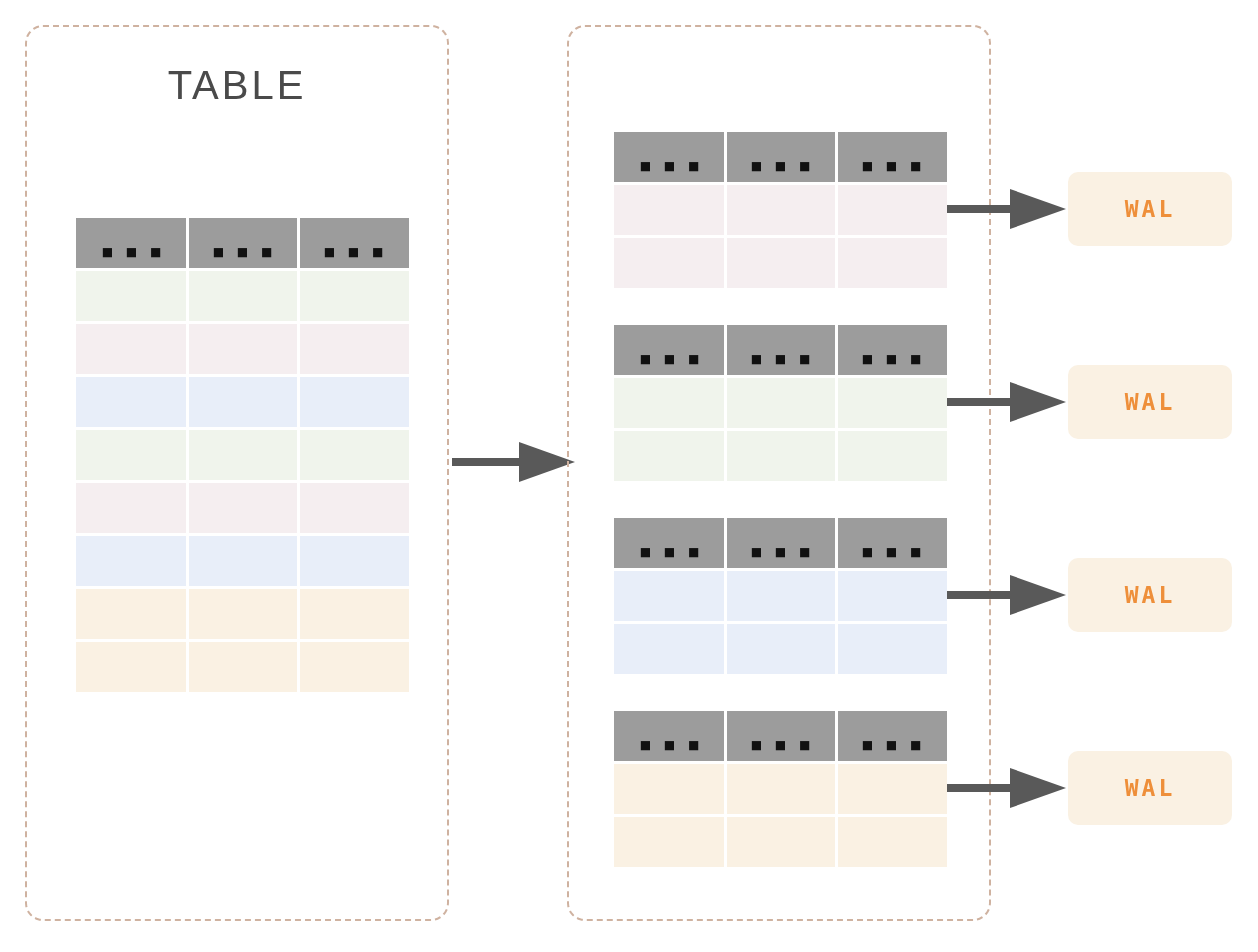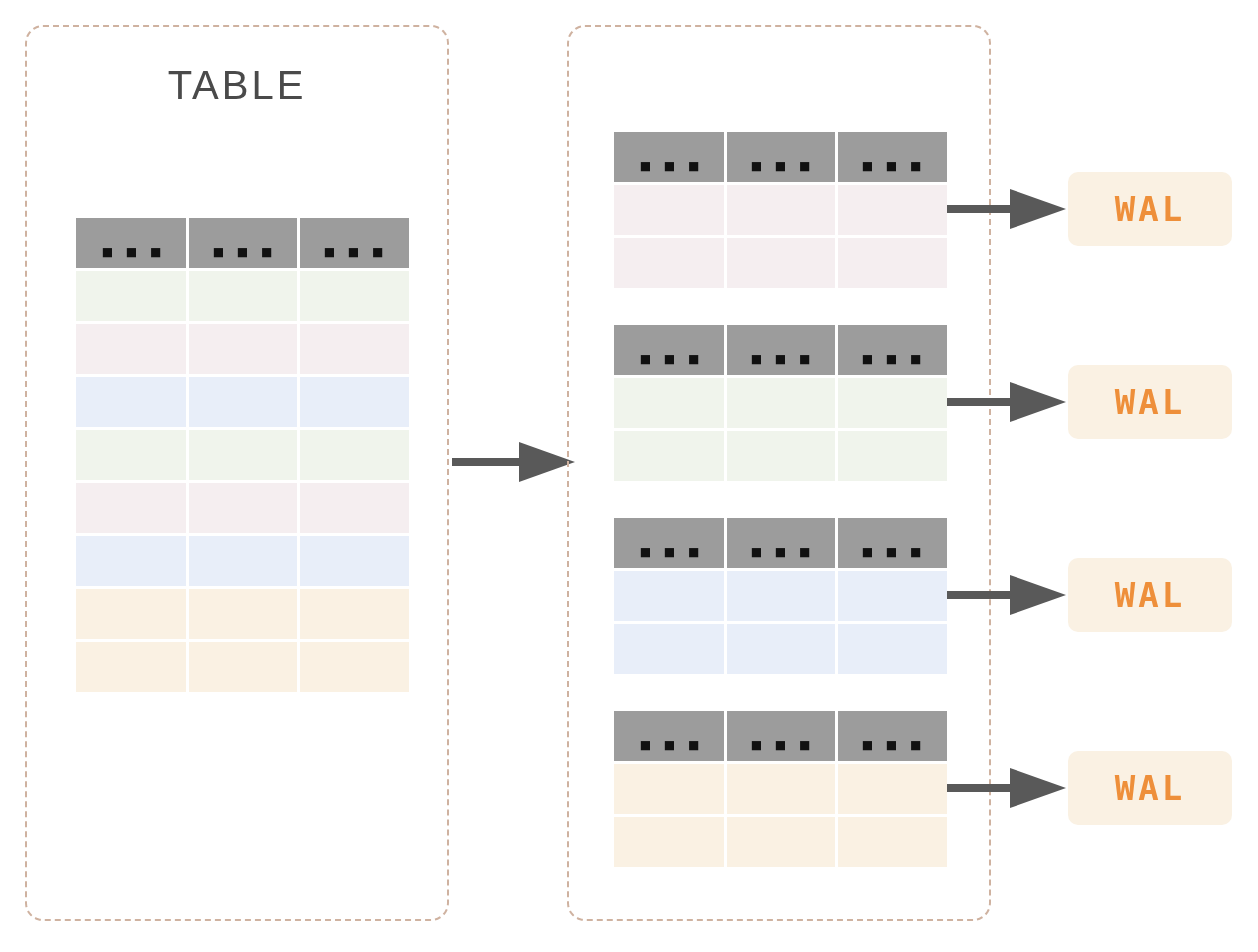--- a/index.html
+++ b/index.html
@@ -91,21 +91,21 @@
     position: absolute;
     left: 1068px;
     width: 164px;
     height: 74px;
     border-radius: 10px;
     display: flex;
     align-items: center;
     justify-content: center;
     font-family: "DejaVu Sans Mono", monospace;
     font-weight: bold;
-    font-size: 34px;
+    font-size: 23px;
     letter-spacing: 3px;
     color: #ee8f3a;
   }
   .wal1 { top: 172px; }
   .wal2 { top: 365px; }
   .wal3 { top: 558px; }
   .wal4 { top: 751px; }
 
   
   .arrow {

